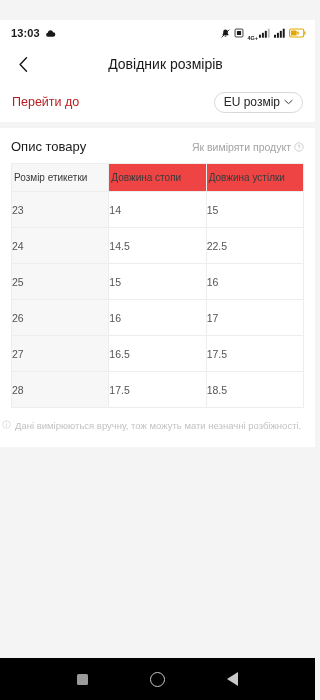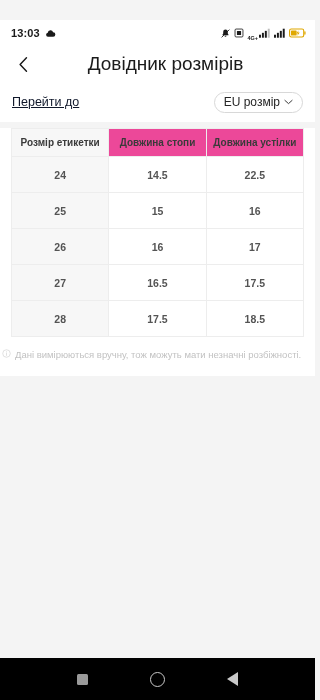--- a/index.html
+++ b/index.html
@@ -30,30 +30,30 @@
   .appbar {
     flex:0 0 36px; height:36px; background:#ffffff;
     display:flex; align-items:center; padding:0 10px; position:relative;
   }
   .back-btn {
     width:26px; height:26px; display:flex; align-items:center; justify-content:center;
     cursor:pointer;
   }
   .appbar-title {
     position:absolute; left:16px; right:0; text-align:center;
-    font-size:19px; color:#1b1b1b; font-weight:400; pointer-events:none;
+    font-size:14px; color:#1b1b1b; font-weight:400; pointer-events:none;
   }
 
   
   .goto-row {
     background:#ffffff; flex:0 0 40px; height:40px;
     display:flex; align-items:center; justify-content:space-between;
     padding:0 12px;
   }
-  .goto-label { font-size:12.5px; color:#0f172a;text-decoration:underline; }
+  .goto-label { font-size:12.5px; color:#b91c1c; }
   .pills { display:flex; align-items:center; gap:9px; }
   .pill {
     border:1px solid #d8d8d8; border-radius:14px; background:#fff;
     height:21px; padding:0 9px; display:flex; align-items:center; gap:4px;
     font-size:12px; color:#262626; cursor:pointer; white-space:nowrap;
   }
   .chev { display:inline-block; line-height:0; }
 
   .gap { flex:0 0 6px; background:#f4f4f4; }
 
@@ -63,26 +63,26 @@
     display:flex; align-items:center; justify-content:space-between;
     padding:11px 11px 9px 11px;
   }
   .card-title { font-size:13px; color:#1b1b1b; }
   .howto { display:flex; align-items:center; gap:3px; font-size:10.5px; color:#a3a3a3; cursor:pointer; }
 
   
   .tbl-wrap { padding:0 11px; }
   table { width:100%; border-collapse:collapse; border:1px solid #ededed; table-layout:fixed; }
   th, td {
-    text-align:center; font-weight:700; color:#4a4a4a;
+    text-align:left; font-weight:400; color:#4a4a4a;
     border-right:1px solid #ededed; border-bottom:1px solid #ededed;
   }
   th:last-child, td:last-child { border-right:none; }
   tr:last-child td { border-bottom:none; }
-  thead th { font-size:10px; color:#3a3a3a; height:28px; background:#ec4899; padding:0 2px; }
+  thead th { font-size:10px; color:#3a3a3a; height:28px; background:#ef4444; padding:0 2px; }
   tbody td { font-size:10.5px; height:36px; color:#545454; }
   tbody td:first-child, thead th:first-child { background:#f7f7f7; }
 
   
   .note {
     display:flex; gap:4px; padding:11px 12px 0 2px;
     font-size:9.5px; line-height:1.45; color:#c2c2c2;
   }
   .note-txt { flex:1; }
 
@@ -178,31 +178,49 @@
               <path d="M1 1.2 5 4.8 9 1.2" fill="none" stroke="#3a3a3a" stroke-width="1.1" stroke-linecap="round" stroke-linejoin="round"></path>
             </svg>
         </span>
       </div>
     </div>
   </div>
 
   <div class="gap"></div>
 
   <div class="card">
+    <div class="card-head">
+      <span class="card-title">Опис товару</span>
+      <span class="howto">
+        <span>Як виміряти продукт</span>
+        <span class="ico">
+          <svg width="10" height="10" viewBox="0 0 16 16">
+            <circle cx="8" cy="8" r="6.7" fill="none" stroke="#b5b5b5" stroke-width="1"></circle>
+            <path d="M6.4 6.1a1.7 1.7 0 1 1 1.9 1.9v1.1" fill="none" stroke="#b5b5b5" stroke-width="1" stroke-linecap="round"></path>
+            <circle cx="8.2" cy="11.3" r="0.62" fill="#b5b5b5"></circle>
+          </svg>
+        </span>
+      </span>
+    </div>
 
     <div class="tbl-wrap">
       <table>
         <thead>
           <tr>
             <th>Розмір етикетки</th>
             <th>Довжина стопи</th>
             <th>Довжина устілки</th>
           </tr>
         </thead>
         <tbody>
+          <tr>
+            <td>23</td>
+            <td>14</td>
+            <td>15</td>
+          </tr>
           <tr>
             <td>24</td>
             <td>14.5</td>
             <td>22.5</td>
           </tr>
           <tr>
             <td>25</td>
             <td>15</td>
             <td>16</td>
           </tr>

